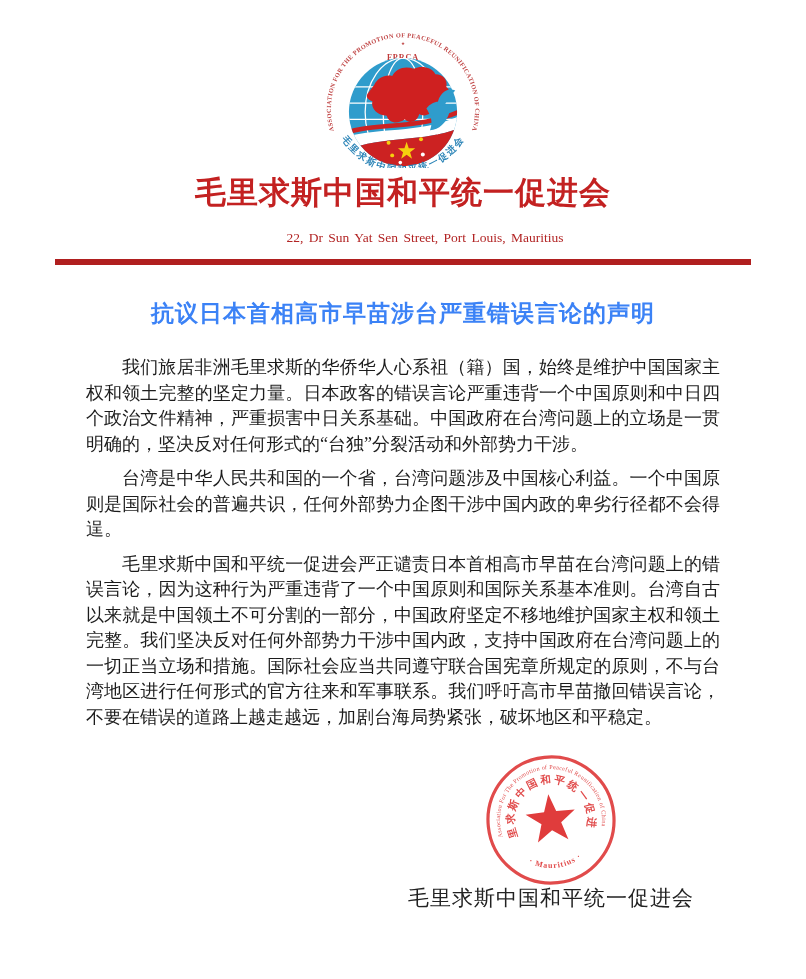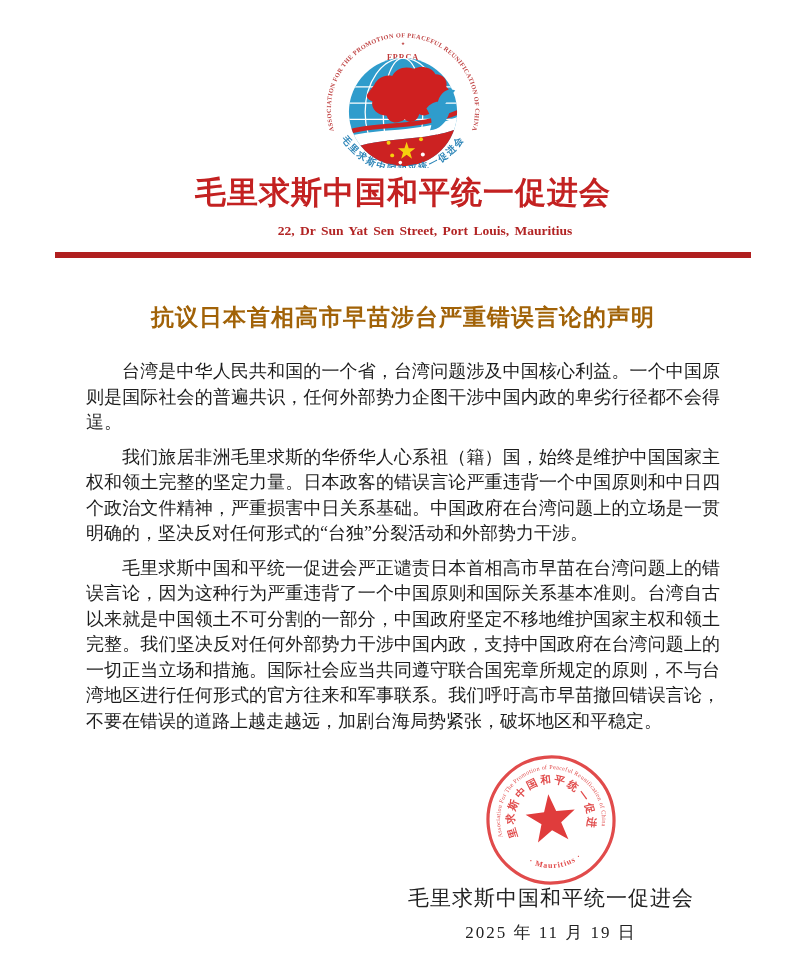--- a/index.html
+++ b/index.html
@@ -14,31 +14,31 @@
   .logo-svg { display:block; margin:0 auto; width:182px; height:146px; }
   .org-zh {
     margin-top:4px; font-size:31px; font-weight:bold; letter-spacing:1px;
     color:#c32121; font-family:"Liberation Serif","DejaVu Serif",serif;
   }
   .org-en {
     margin-top:7px; font-size:15px; font-weight:bold; color:#b22424;
     letter-spacing:0.2px; word-spacing:2px;
   }
   .org-addr {
-    margin-top:9px; font-size:13.5px; font-weight:bold; color:#b22424;
+    margin-top:16px; font-size:13.5px; font-weight:normal; color:#b22424;
     word-spacing:2px;
     padding-left:44px;
   }
   .red-bar {
     width:696px; height:6px; margin:13px auto 0; background:#b01f1f;
   }
   
   .doc-title {
-    margin-top:44px; text-align:center; font-size:23px; font-weight:bold;
-    color:#a16207; letter-spacing:1px;
+    margin-top:33px; text-align:center; font-size:23px; font-weight:bold;
+    color:#3b82f6; letter-spacing:1px;
   }
   .doc-body {
     width:634px; margin:26px auto 0; font-size:18px; line-height:25.5px;
     text-align:justify; color:#1c1c1c;
   }
   .doc-body p { text-indent:2em; margin-bottom:9px; }
   
   .sign-block {
     position:absolute; left:408px; top:750px; width:286px; text-align:center;
   }
@@ -108,22 +108,22 @@
     </svg>
 
     <div class="org-zh">毛里求斯中国和平统一促进会</div>
     <div class="org-addr">22, Dr Sun Yat Sen Street, Port Louis, Mauritius</div>
     <div class="red-bar"></div>
   </div>
 
   <div class="doc-title">抗议日本首相高市早苗涉台严重错误言论的声明</div>
 
   <div class="doc-body">
+    <p>我们旅居非洲毛里求斯的华侨华人心系祖（籍）国，始终是维护中国国家主权和领土完整的坚定力量。日本政客的错误言论严重违背一个中国原则和中日四个政治文件精神，严重损害中日关系基础。中国政府在台湾问题上的立场是一贯明确的，坚决反对任何形式的“台独”分裂活动和外部势力干涉。</p>
     <p>台湾是中华人民共和国的一个省，台湾问题涉及中国核心利益。一个中国原则是国际社会的普遍共识，任何外部势力企图干涉中国内政的卑劣行径都不会得逞。</p>
-    <p>我们旅居非洲毛里求斯的华侨华人心系祖（籍）国，始终是维护中国国家主权和领土完整的坚定力量。日本政客的错误言论严重违背一个中国原则和中日四个政治文件精神，严重损害中日关系基础。中国政府在台湾问题上的立场是一贯明确的，坚决反对任何形式的“台独”分裂活动和外部势力干涉。</p>
     <p>毛里求斯中国和平统一促进会严正谴责日本首相高市早苗在台湾问题上的错误言论，因为这种行为严重违背了一个中国原则和国际关系基本准则。台湾自古以来就是中国领土不可分割的一部分，中国政府坚定不移地维护国家主权和领土完整。我们坚决反对任何外部势力干涉中国内政，支持中国政府在台湾问题上的一切正当立场和措施。国际社会应当共同遵守联合国宪章所规定的原则，不与台湾地区进行任何形式的官方往来和军事联系。我们呼吁高市早苗撤回错误言论，不要在错误的道路上越走越远，加剧台海局势紧张，破坏地区和平稳定。</p>
   </div>
 
   <div class="sign-block">
     <svg class="seal-svg" viewBox="0 0 140 140">
       <defs>
         <path id="sealEnArc" d="M 25.8,95.5 A 51,51 0 1 1 114.2,95.5" fill="none"></path>
         <path id="sealZhArc" d="M 38,88.5 A 37,37 0 1 1 102,88.5" fill="none"></path>
         <path id="sealBottomArc" d="M 28.4,94 A 48,48 0 0 0 111.6,94" fill="none"></path>
       </defs>
@@ -133,16 +133,15 @@
       </text>
       <text font-size="10.5" letter-spacing="2.5" font-weight="bold" fill="#e14b4b">
         <textPath href="#sealZhArc" startOffset="50%" text-anchor="middle">毛里求斯中国和平统一促进会</textPath>
       </text>
       <text font-size="8" font-weight="bold" letter-spacing="1" fill="#e14b4b">
         <textPath href="#sealBottomArc" startOffset="50%" text-anchor="middle">· Mauritius ·</textPath>
       </text>
       <polygon fill="#e03c3c" points="70,44 76.1,61.6 94.7,62 79.9,73.2 85.3,91 70,80.4 54.7,91 60.1,73.2 45.3,62 63.9,61.6"></polygon>
     </svg>
     <div class="signature">毛里求斯中国和平统一促进会</div>
-    <div class="doc-date">2025 年 11 月 19 日</div>
   </div>
 
 </div>
 
 </body></html>

